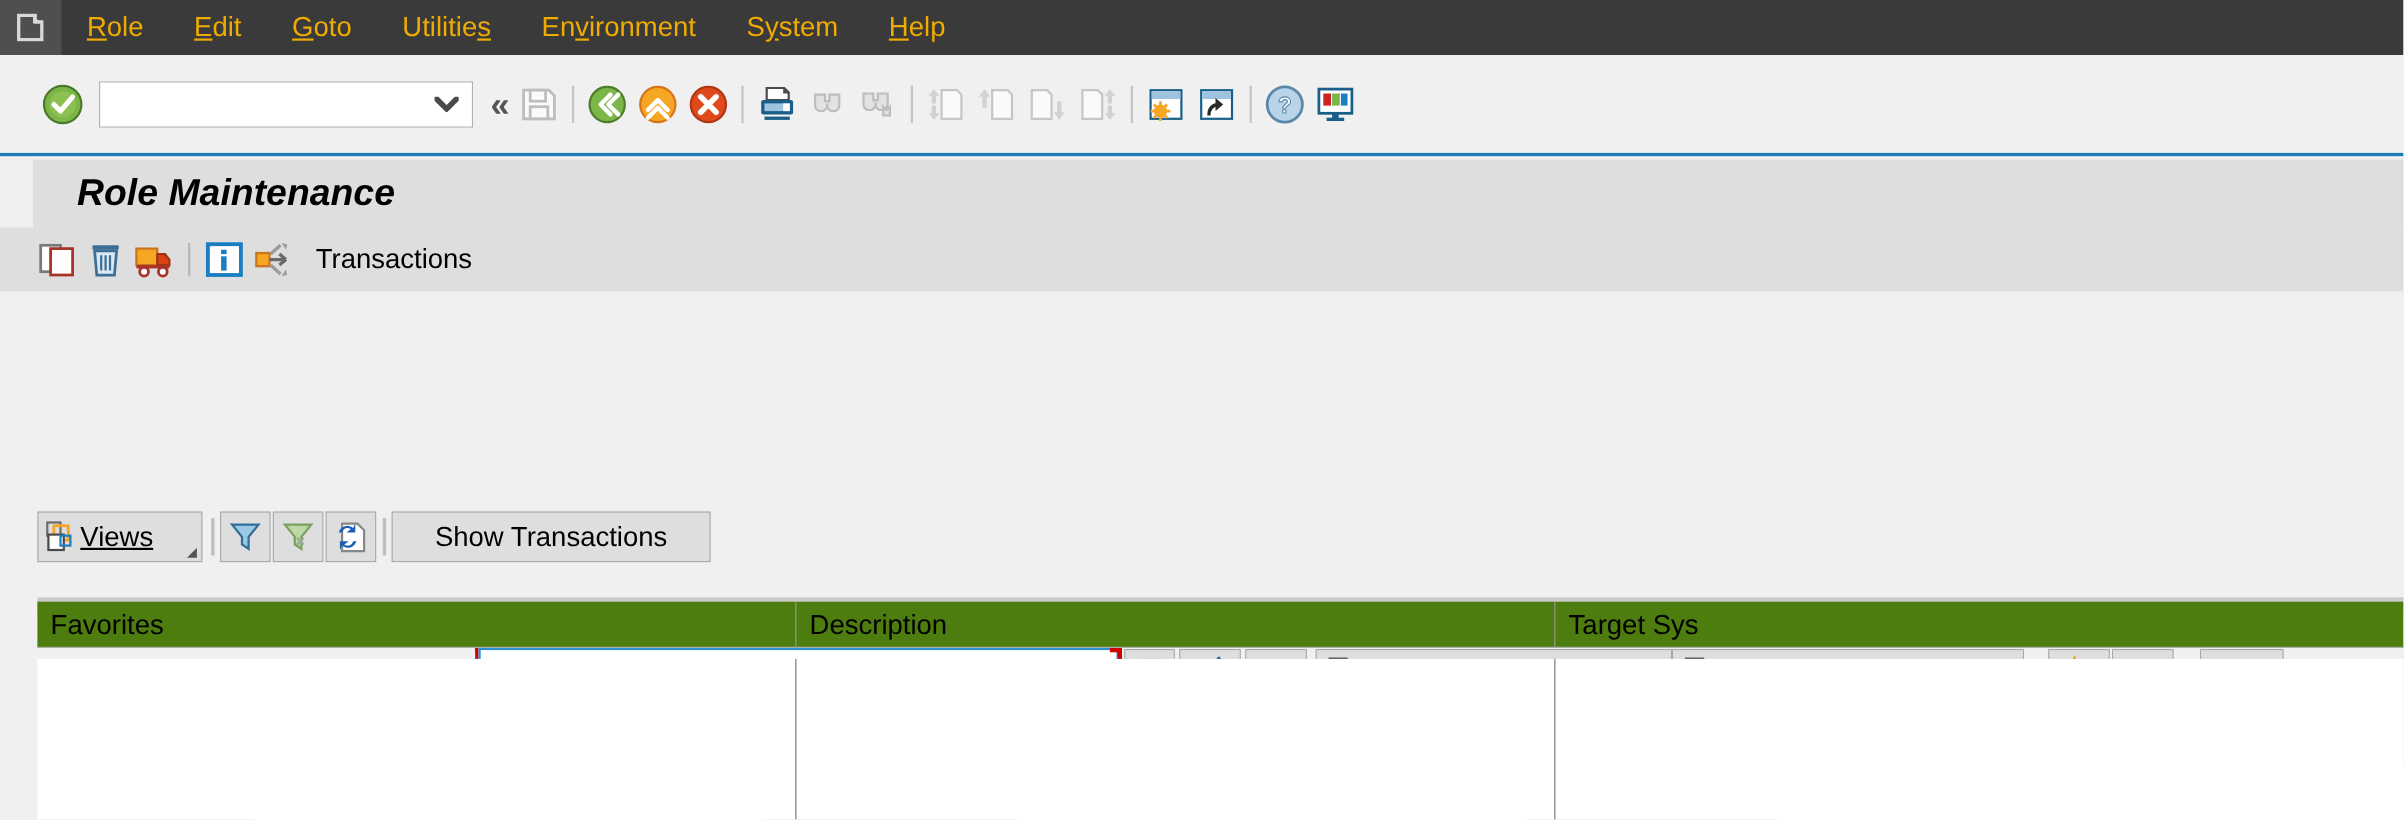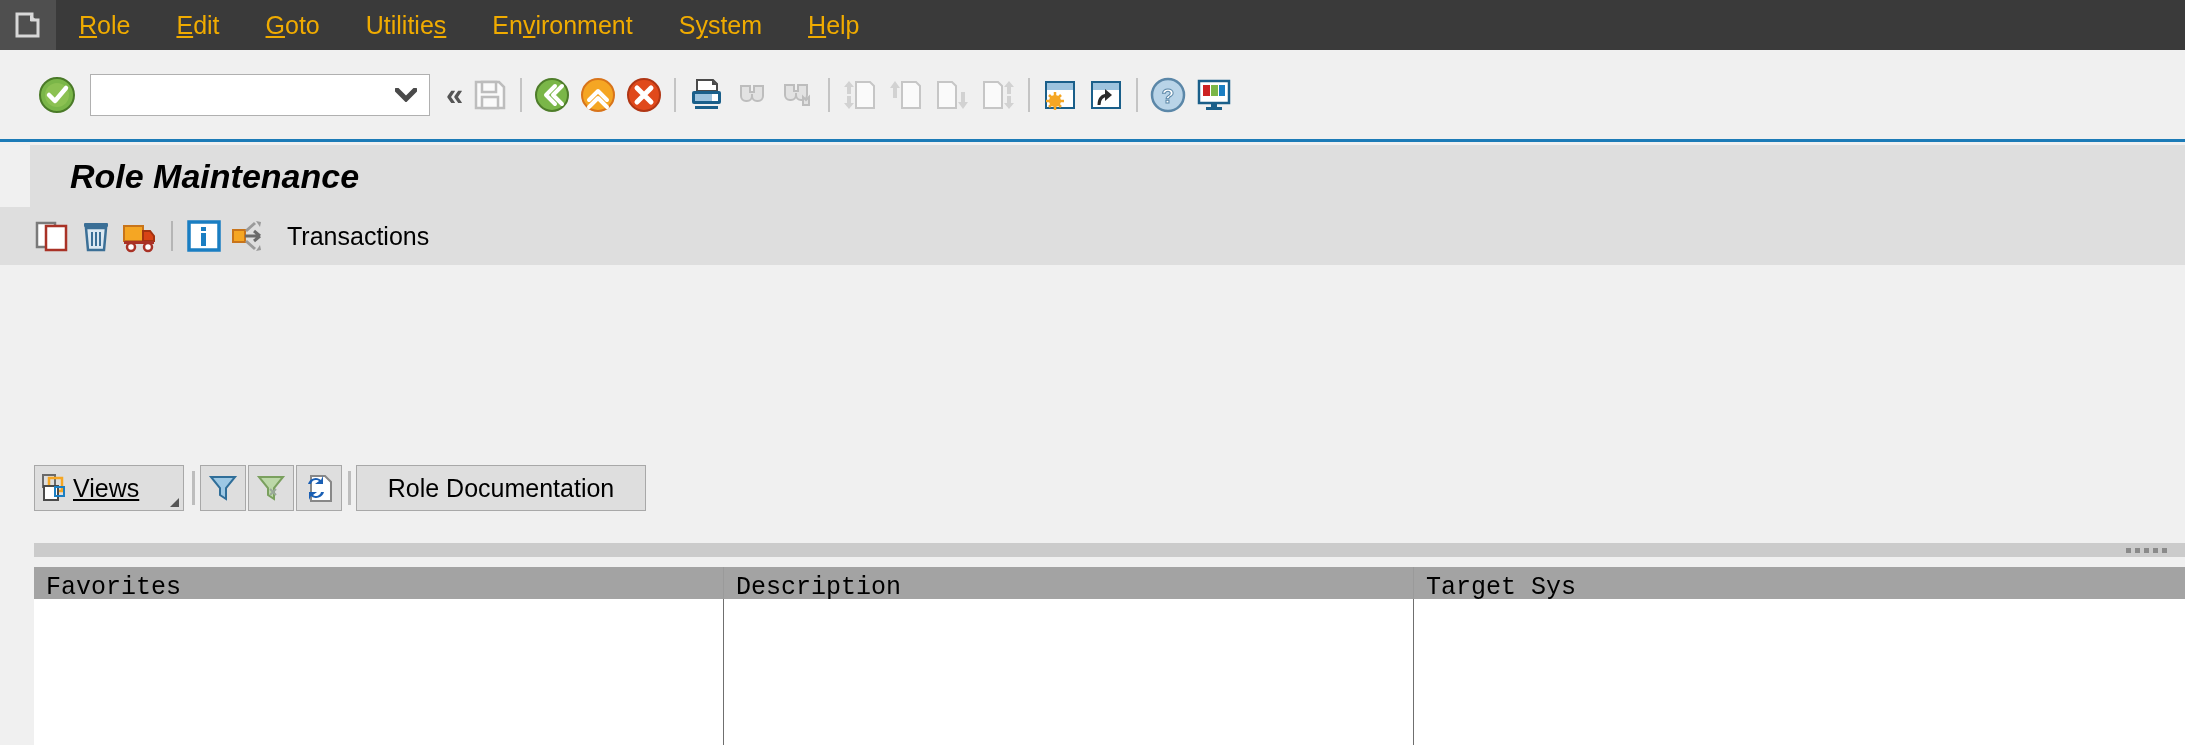--- a/index.html
+++ b/index.html
@@ -198,25 +198,25 @@
     position: absolute; left: 0; top: 0;
     width: 2151px; height: 14px;
     background: #cbcbcb;
   }
   .grip-dots {
     position: absolute; right: 18px; top: 5px;
     display: flex; gap: 4px;
   }
   .grip-dots i { width: 5px; height: 5px; background: #8a8a8a; display: block; }
   .tbl-header {
-    position: absolute; left: 0; top: 24px;
+    position: absolute; left: 0; top: 4px;
     width: 2151px; height: 42px;
-    background: #a3a3a3;
+    background: #4d7c0f;
     border-bottom: 1px solid #b5b5b5;
-    display: flex; align-items: center; font-family: Liberation Mono, monospace;
+    display: flex; align-items: center;
   }
   .th {
     font-size: 25px; color: #000;
     height: 42px; line-height: 42px;
     padding-left: 12px;
     border-right: 1px solid #9a9a9a;
     white-space: nowrap; overflow: hidden;
     cursor: pointer;
   }
   .tbl-body {
@@ -585,21 +585,21 @@
       <svg width="32" height="32" viewBox="0 0 32 32">
         <path d="M8 4 H22 L28 10 V29 H8 Z" fill="#fff" stroke="#888" stroke-width="2"></path>
         <path d="M5 12 a8 8 0 0 1 13 -4 l2 -4 v8 h-8 l4 -3 a5 5 0 0 0 -8 3 z" fill="#1a5fb4"></path>
         <path d="M21 20 a8 8 0 0 1 -13 4 l-2 4 v-8 h8 l-4 3 a5 5 0 0 0 8 -3 z" fill="#1a5fb4"></path>
       </svg>
     </div>
 
     <div class="v-sep" style="left:348px;"></div>
 
     <div class="btn3d" style="left:356px; top:0; width:290px; height:46px; justify-content:center;">
-      <span class="btn-text">Role Documentation</span>
+      <span class="btn-text">Show Transactions</span>
     </div>
   </div>
 
   <div class="tablewrap">
 
     <div class="tbl-gripbar">
       <span class="grip-dots">
         <i></i>
           <i></i>
           <i></i>

